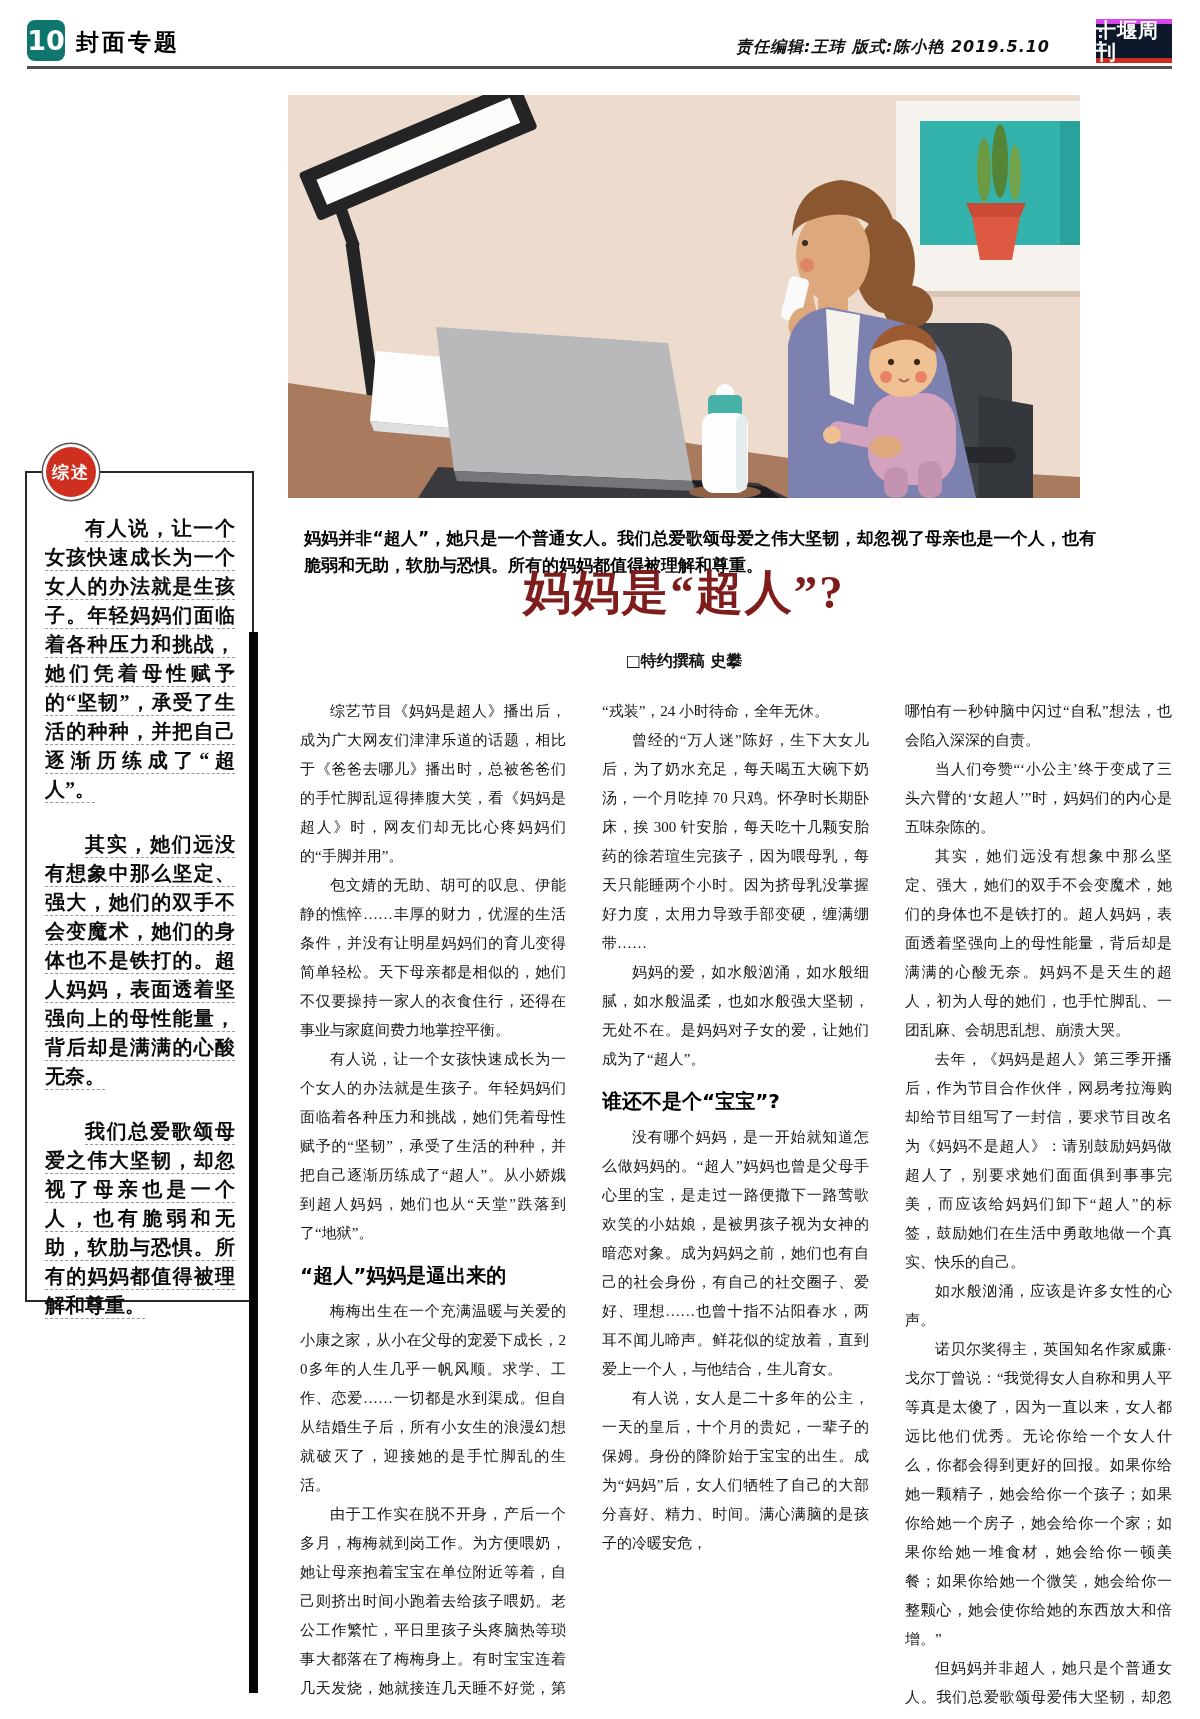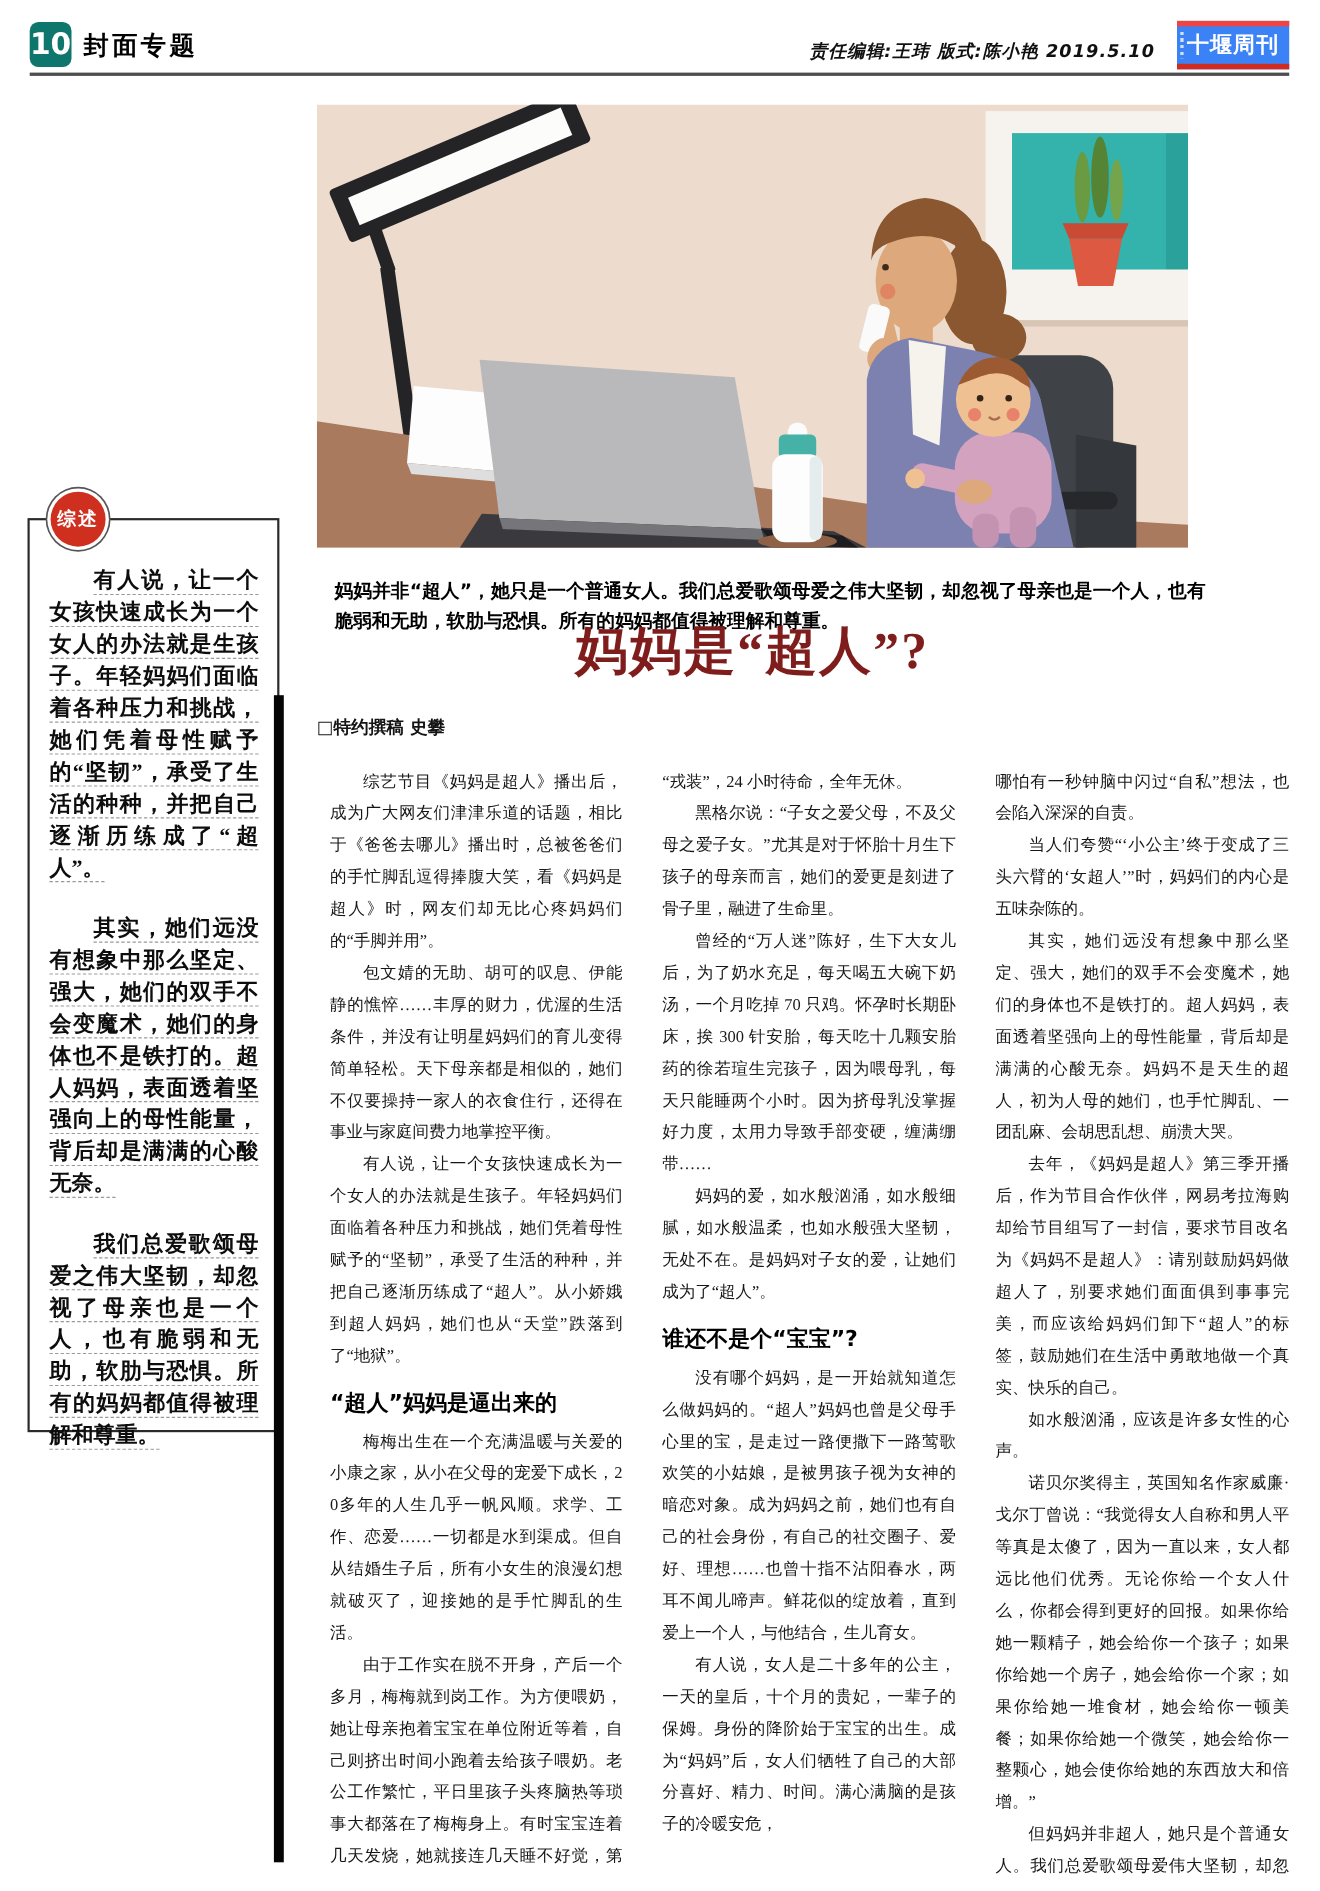--- a/index.html
+++ b/index.html
@@ -7,22 +7,22 @@
         font-family:"Liberation Serif","DejaVu Serif",serif;color:#111;margin:0 auto;}
 
   
   .pagenum-box{position:absolute;left:27px;top:20px;width:38px;height:41px;background:#0f766e;
                border-radius:8px;color:#fff;font:bold 27px/41px "DejaVu Sans","Liberation Sans",sans-serif;
                text-align:center;}
   .section-title{position:absolute;left:76px;top:29px;font:bold 23px/26px "DejaVu Sans","Liberation Sans",sans-serif;
                  letter-spacing:3px;color:#000;}
   .editor-line{position:absolute;top:37px;right:150px;font:italic bold 16px/20px "DejaVu Sans","Liberation Sans",sans-serif;
                color:#101010;letter-spacing:1px;}
-  .masthead{position:absolute;right:28px;top:19px;width:102px;height:34px;background:#3b82f6;
-            border-top:5px solid #ef4444;border-bottom:5px solid #cf2b20;
+  .masthead{position:absolute;right:28px;top:19px;width:76px;height:34px;background:#0f172a;
+            border-top:5px solid #d946ef;border-bottom:5px solid #cf2b20;
             display:flex;align-items:center;justify-content:center;}
   .masthead-inner{color:#fff;font:bold 20px/22px "Liberation Serif","DejaVu Serif",serif;letter-spacing:1px;}
   .masthead-side{position:absolute;left:3px;top:5px;width:3px;height:24px;
                  background:repeating-linear-gradient(#cfe3e8 0 3px,transparent 3px 6px);}
   .header-rule{position:absolute;left:27px;top:66px;width:1145px;height:3px;background:#4e4e4e;}
 
   
   .overview-box{position:absolute;left:25px;top:471px;width:229px;height:831px;border:2px solid #2a2a2a;box-sizing:border-box;}
   .overview-badge{position:absolute;left:31px;top:447px;width:50px;height:50px;border-radius:50%;
                   background:#ce2f1f;color:#fff;font:bold 17px/50px "DejaVu Sans","Liberation Sans",sans-serif;
@@ -37,21 +37,21 @@
 
   
   .illustration{position:absolute;left:288px;top:95px;width:792px;height:403px;}
 
   
   .caption{position:absolute;left:288px;top:509px;width:792px;margin:16px;
            font:bold 17px/27px "DejaVu Sans","Liberation Sans",sans-serif;color:#000;
            text-align:justify;word-break:break-all;}
   .title{position:absolute;left:288px;top:564px;width:792px;margin:0;text-align:center;
          font:bold 47px/56px "Liberation Serif","DejaVu Serif",serif;color:#7f1d1d;letter-spacing:2px;}
-  .byline{position:absolute;left:288px;top:651px;width:792px;
+  .byline{position:absolute;left:288px;top:651px;width:792px;text-align:center;
           font:bold 16px/20px "DejaVu Sans","Liberation Sans",sans-serif;color:#141414;}
 
   
   .col{position:absolute;top:697px;height:1010px;overflow:hidden;
        font-size:15px;line-height:29px;text-align:justify;word-break:break-all;color:#161616;}
   .col1{left:300px;width:266px;}
   .col2{left:602px;width:267px;}
   .col3{left:905px;width:267px;}
   .body-p{margin:0;text-indent:2em;}
   .body-p.noindent{text-indent:0;}
@@ -179,21 +179,20 @@
   <div class="col col1">
       <p class="body-p">综艺节目《妈妈是超人》播出后，成为广大网友们津津乐道的话题，相比于《爸爸去哪儿》播出时，总被爸爸们的手忙脚乱逗得捧腹大笑，看《妈妈是超人》时，网友们却无比心疼妈妈们的“手脚并用”。</p>
       <p class="body-p">包文婧的无助、胡可的叹息、伊能静的憔悴……丰厚的财力，优渥的生活条件，并没有让明星妈妈们的育儿变得简单轻松。天下母亲都是相似的，她们不仅要操持一家人的衣食住行，还得在事业与家庭间费力地掌控平衡。</p>
       <p class="body-p">有人说，让一个女孩快速成长为一个女人的办法就是生孩子。年轻妈妈们面临着各种压力和挑战，她们凭着母性赋予的“坚韧”，承受了生活的种种，并把自己逐渐历练成了“超人”。从小娇娥到超人妈妈，她们也从“天堂”跌落到了“地狱”。</p>
       <h2 class="subhead">“超人”妈妈是逼出来的</h2>
       <p class="body-p">梅梅出生在一个充满温暖与关爱的小康之家，从小在父母的宠爱下成长，20多年的人生几乎一帆风顺。求学、工作、恋爱……一切都是水到渠成。但自从结婚生子后，所有小女生的浪漫幻想就破灭了，迎接她的是手忙脚乱的生活。</p>
       <p class="body-p">由于工作实在脱不开身，产后一个多月，梅梅就到岗工作。为方便喂奶，她让母亲抱着宝宝在单位附近等着，自己则挤出时间小跑着去给孩子喂奶。老公工作繁忙，平日里孩子头疼脑热等琐事大都落在了梅梅身上。有时宝宝连着几天发烧，她就接连几天睡不好觉，第二天头昏脑涨，仍得强打精神处理一堆工作事宜。</p>
     </div>
   <div class="col col2">
       <p class="body-p noindent">“戎装”，24 小时待命，全年无休。</p>
-      <p class="body-p">黑格尔说：“子女之爱父母，不及父母之爱子女。”尤其是对于怀胎十月生下孩子的母亲而言，她们的爱更是刻进了骨子里，融进了生命里。</p>
       <p class="body-p">曾经的“万人迷”陈好，生下大女儿后，为了奶水充足，每天喝五大碗下奶汤，一个月吃掉 70 只鸡。怀孕时长期卧床，挨 300 针安胎，每天吃十几颗安胎药的徐若瑄生完孩子，因为喂母乳，每天只能睡两个小时。因为挤母乳没掌握好力度，太用力导致手部变硬，缠满绷带……</p>
       <p class="body-p">妈妈的爱，如水般汹涌，如水般细腻，如水般温柔，也如水般强大坚韧，无处不在。是妈妈对子女的爱，让她们成为了“超人”。</p>
       <h2 class="subhead">谁还不是个“宝宝”?</h2>
       <p class="body-p">没有哪个妈妈，是一开始就知道怎么做妈妈的。“超人”妈妈也曾是父母手心里的宝，是走过一路便撒下一路莺歌欢笑的小姑娘，是被男孩子视为女神的暗恋对象。成为妈妈之前，她们也有自己的社会身份，有自己的社交圈子、爱好、理想……也曾十指不沾阳春水，两耳不闻儿啼声。鲜花似的绽放着，直到爱上一个人，与他结合，生儿育女。</p>
       <p class="body-p">有人说，女人是二十多年的公主，一天的皇后，十个月的贵妃，一辈子的保姆。身份的降阶始于宝宝的出生。成为“妈妈”后，女人们牺牲了自己的大部分喜好、精力、时间。满心满脑的是孩子的冷暖安危，</p>
     </div>
   <div class="col col3">
       <p class="body-p noindent">哪怕有一秒钟脑中闪过“自私”想法，也会陷入深深的自责。</p>
       <p class="body-p">当人们夸赞“‘小公主’终于变成了三头六臂的‘女超人’”时，妈妈们的内心是五味杂陈的。</p>
       <p class="body-p">其实，她们远没有想象中那么坚定、强大，她们的双手不会变魔术，她们的身体也不是铁打的。超人妈妈，表面透着坚强向上的母性能量，背后却是满满的心酸无奈。妈妈不是天生的超人，初为人母的她们，也手忙脚乱、一团乱麻、会胡思乱想、崩溃大哭。</p>

